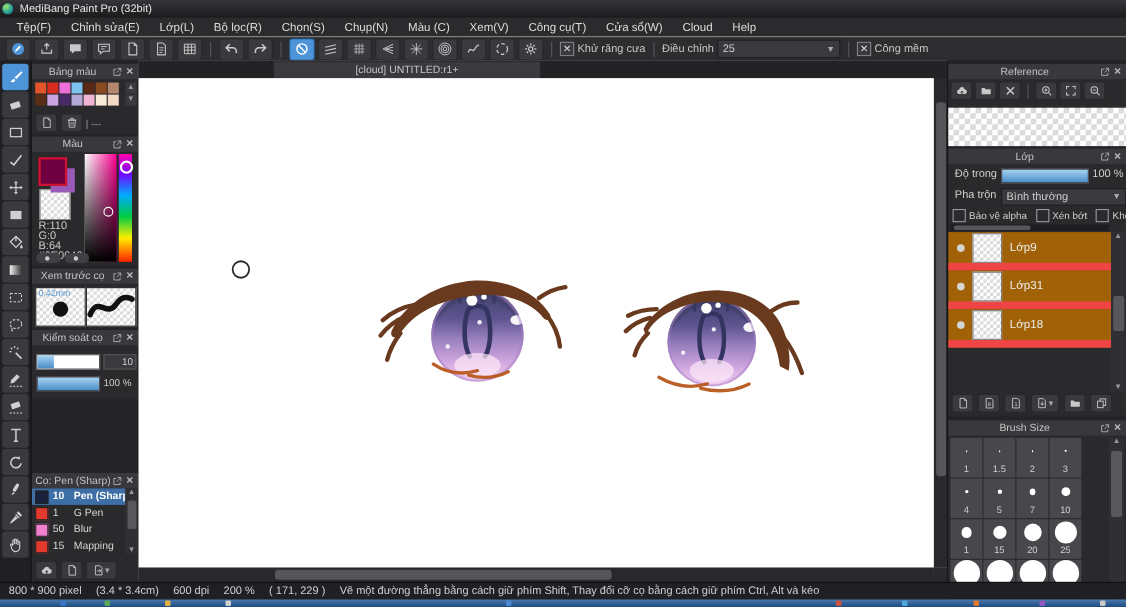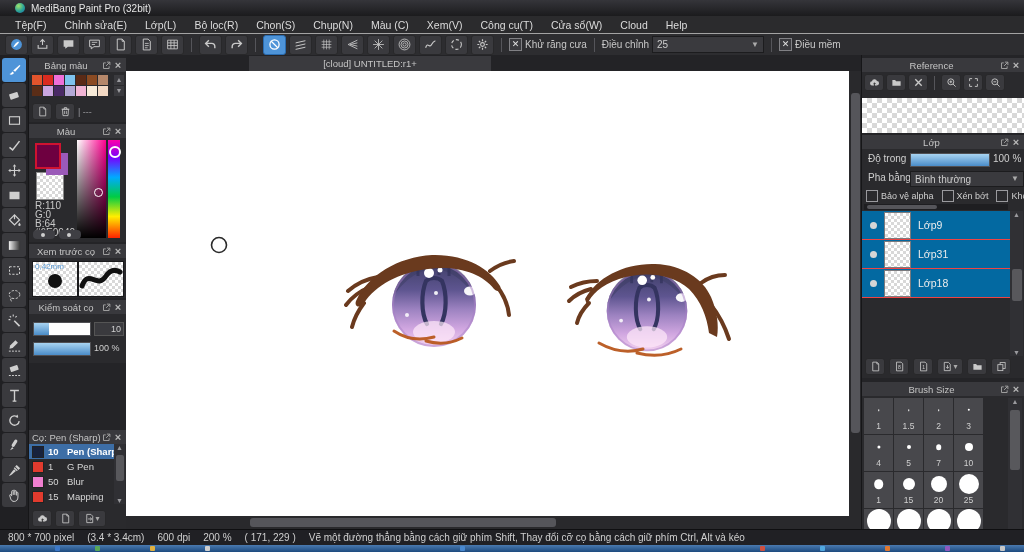--- a/index.html
+++ b/index.html
@@ -1,19 +1,19 @@
 <!DOCTYPE html>
 <html><head>
 <meta charset="utf-8">
 <style>
   html,body{margin:0;padding:0}
   body{width:1024px;height:552px;overflow:hidden;background:#1e1e20;font-family:"Liberation Sans",sans-serif;position:relative}
   .app{position:absolute;inset:0}
   
-  .titlebar{position:absolute;top:0;left:0;right:0;height:16px;background:linear-gradient(#35353a,#1b1b1d);display:flex;align-items:center;gap:6px;padding-left:15px;color:#e6e6e6;font-size:10px}
+  .titlebar{position:absolute;top:0;left:0;right:0;height:16px;background:linear-gradient(#35353a,#1b1b1d);display:flex;align-items:center;gap:6px;padding-left:2px;color:#e6e6e6;font-size:10px}
   .appdot{width:10px;height:10px;border-radius:50%;background:radial-gradient(circle at 35% 30%,#9fe46a,#2aa198 55%,#1b6fa8);flex:none}
   .menubar{position:absolute;top:16px;left:0;right:0;height:17px;background:#2b2b2d;border-bottom:1px solid #a3a3a3;display:flex;align-items:center;padding-left:6px}
   .menu-item{color:#dcdcdc;font-size:10.5px;padding:1px 9px;white-space:nowrap}
   .toolbar{position:absolute;top:34px;left:0;right:0;height:21px;background:#2d2d30;display:flex;align-items:center;gap:3px;padding-left:5px}
   .tbtn{width:21px;height:18px;background:#3a3a3e;border:1px solid #28282a;border-radius:3px;color:#c9c9c9;display:flex;align-items:center;justify-content:center;flex:none}
   .tbtn .ticon,.tool .ticon,.pbtn .ticon{display:flex;width:13px;height:13px}
   .tbtn svg,{width:13px;height:13px}
   svg{width:100%;height:100%}
   .tbtn.active{background:#4e94d8;color:#fff;border-color:#2a6cb0}
   .tb-sep{width:1px;height:14px;background:#55555a;margin:0 4px;flex:none}
@@ -80,21 +80,21 @@
   .vscroll{position:absolute;top:16px;bottom:14px;right:0;width:13px;background:#29292c}
   .vscroll .thumb{position:absolute;left:2px;width:9px;top:22px;height:340px;background:#55555a;border-radius:3px}
   .hscroll{position:absolute;left:0;right:13px;bottom:0;height:14px;background:#29292c}
   .hscroll .thumb{position:absolute;top:2px;height:9px;left:124px;width:306px;background:#55555a;border-radius:3px}
   .scorner{position:absolute;right:0;bottom:0;width:13px;height:14px;background:#29292c}
   
   .rightpanels{position:absolute;right:0;top:0;bottom:0;width:162px;background:#242427;border-left:1px solid #161618}
   .reftools{position:absolute;left:2px;top:16px;display:flex;align-items:center;gap:2px}
   .refchecker{position:absolute;left:0;right:0;top:40px;height:35px}
   .lrowwrap{position:absolute;left:0;top:76px;width:148px}
-  .lrow{height:28px;border-bottom:1px solid #ef4444;background:#0369a1;display:flex;align-items:center;gap:7px;padding-left:8px}
+  .lrow{height:28px;border-bottom:7px solid #ef4444;background:#a16207;display:flex;align-items:center;gap:7px;padding-left:8px}
   .ldot{width:7px;height:7px;border-radius:50%;background:#d5d5d5;flex:none}
   .lthumb{width:25px;height:25px;border:1px solid #7a7a7e;flex:none}
   .lname{color:#ececec;font-size:10.5px}
   .cbox{width:10px;height:10px;border:1px solid #9a9a9e;background:#2a2a2d;flex:none}
   .clabel{color:#cfcfcf;font-size:9px;white-space:nowrap}
   
   .bsgrid{position:absolute;left:2px;top:16px;display:grid;grid-template-columns:repeat(4,29px);grid-auto-rows:36px;gap:1px}
   .bscell{background:#48484c;position:relative}
   .bsdot{position:absolute;left:50%;top:12px;transform:translate(-50%,-50%);background:#fff;border-radius:50%}
   .bslabel{position:absolute;bottom:3px;width:100%;text-align:center;color:#d0d0d0;font-size:8.5px}
@@ -277,21 +277,21 @@
     <span class="tb-check">✕</span>
     <span class="tb-label">Khử răng cưa</span>
     <span class="tb-sep"></span>
     <span class="tb-label">Điều chỉnh</span>
     <span class="tb-select">
       <span>25</span>
       <span class="caret">▼</span>
     </span>
     <span class="tb-sep"></span>
     <span class="tb-check">✕</span>
-    <span class="tb-label">Điều mềm</span>
+    <span class="tb-label">Công mềm</span>
   </div>
 
   <div class="main">
     <div class="toolstrip" id="tool-strip">
         <span class="tool active">
           <span class="ticon">
             <svg viewBox="0 0 24 24" aria-hidden="true">
               <path d="M20 3l1.5 1.5-8.5 9.5-3-2z" fill="currentColor"></path>
               <path d="M9.5 13.5c-2 .5-2.5 3-5.5 4 1.5 2 5.5 1.5 7-1z" fill="currentColor"></path>
             </svg>
@@ -761,21 +761,21 @@
                 <path d="M13 3h8v8M20.5 3.5L11 13" fill="none" stroke="currentColor" stroke-width="2.4"></path>
               </svg>
             </span>
             <span class="pclose">×</span>
           </div>
         <div class="vallabel" style="left:6px;top:17px;font-size:10px">Độ trong</div>
         <div class="slider" style="left:48px;top:18px;width:78px">
             <div class="sfill" style="width:100%"></div>
           </div>
         <div class="vallabel" style="left:131px;top:17px;font-size:10px">100 %</div>
-        <div class="vallabel" style="left:6px;top:36px;font-size:10px">Pha bằng</div>
+        <div class="vallabel" style="left:6px;top:36px;font-size:10px">Pha trộn</div>
         <div class="tb-select" style="position:absolute;left:48px;top:36px;width:104px;height:14px">
           <span>Bình thường</span>
             <span class="caret">▼</span>
         </div>
         <div style="position:absolute;left:4px;top:55px;display:flex;gap:8px;align-items:center" id="layer-checks">
             <span style="display: flex; gap: 3px; align-items: center;">
               <span class="cbox"></span>
               <span class="clabel">Bảo vệ alpha</span>
             </span>
             <span style="display: flex; gap: 3px; align-items: center;">
@@ -932,21 +932,21 @@
             <div class="bscell">
               <div class="bsdot" style="width: 24px; height: 24px;"></div>
             </div>
           </div>
         <div class="vscr" style="top:16px;bottom:0;right:2px;width:14px">▲<div class="vthumb" style="top:12px;height:60px;width:10px"></div><div style="position:absolute;bottom:1px;width:100%">▼</div></div>
       </div>
     </div>
   </div>
 
   <div class="statusbar">
-    <span>800 * 700 pixel</span>
+    <span>800 * 900 pixel</span>
     <span>(3.4 * 3.4cm)</span>
     <span>600 dpi</span>
     <span>200 %</span>
     <span>( 171, 229 )</span>
     <span>Vẽ một đường thẳng bằng cách giữ phím Shift, Thay đổi cỡ cọ bằng cách giữ phím Ctrl, Alt và kéo</span>
   </div>
   <div class="taskbar" id="taskbar">
       <div class="tkdot" style="left: 55px; background: rgb(60, 120, 200);"></div>
       <div class="tkdot" style="left: 95px; background: rgb(88, 168, 88);"></div>
       <div class="tkdot" style="left: 150px; background: rgb(224, 176, 64);"></div>

